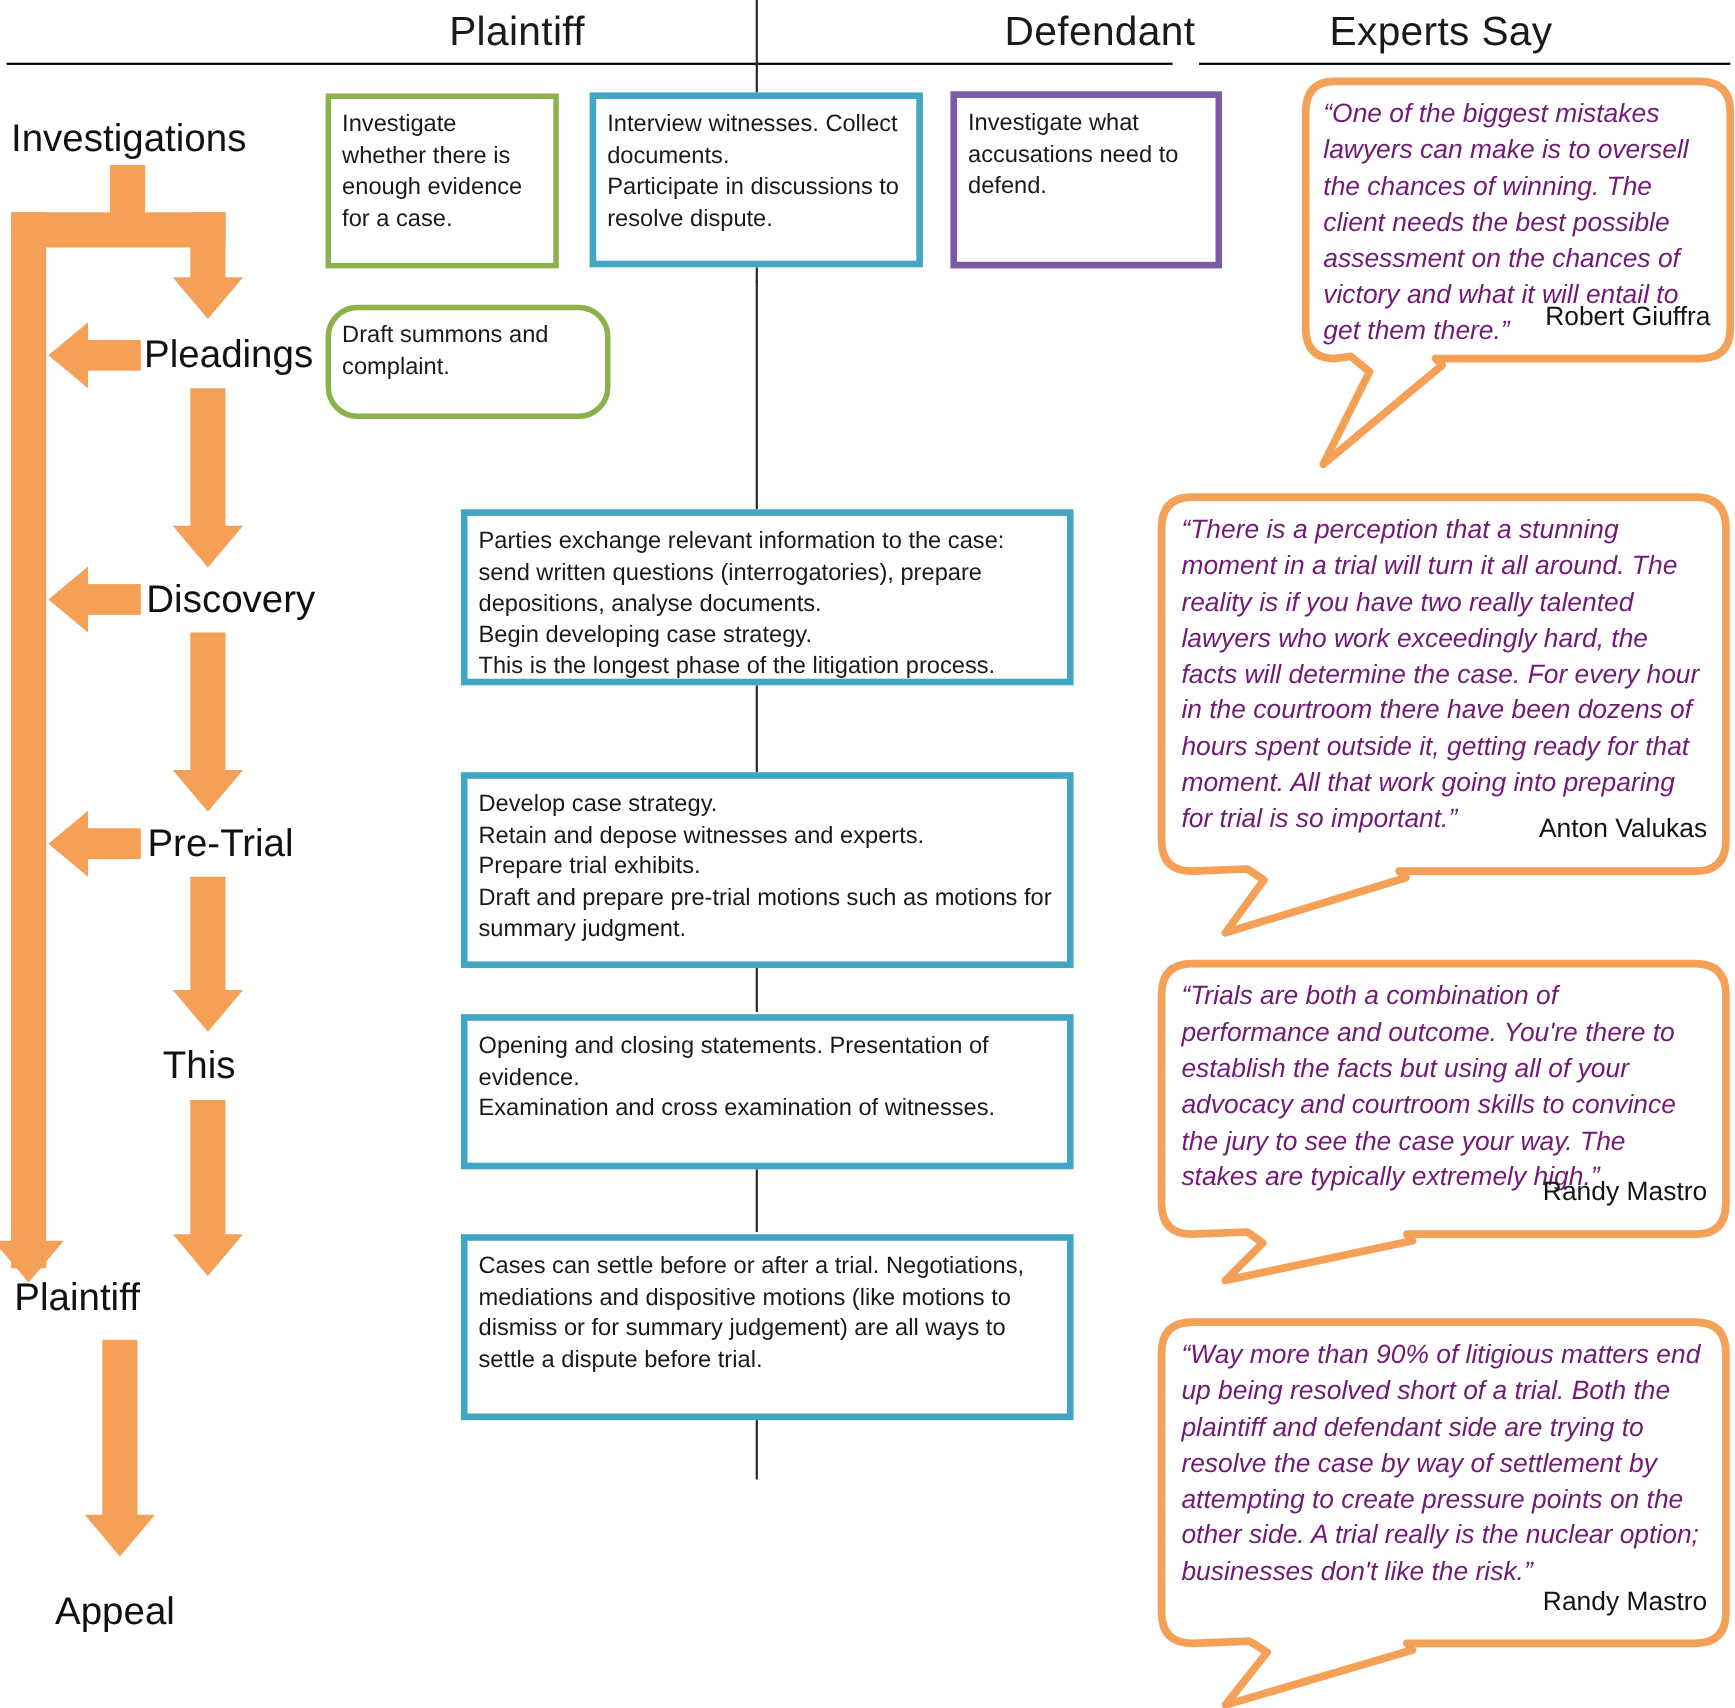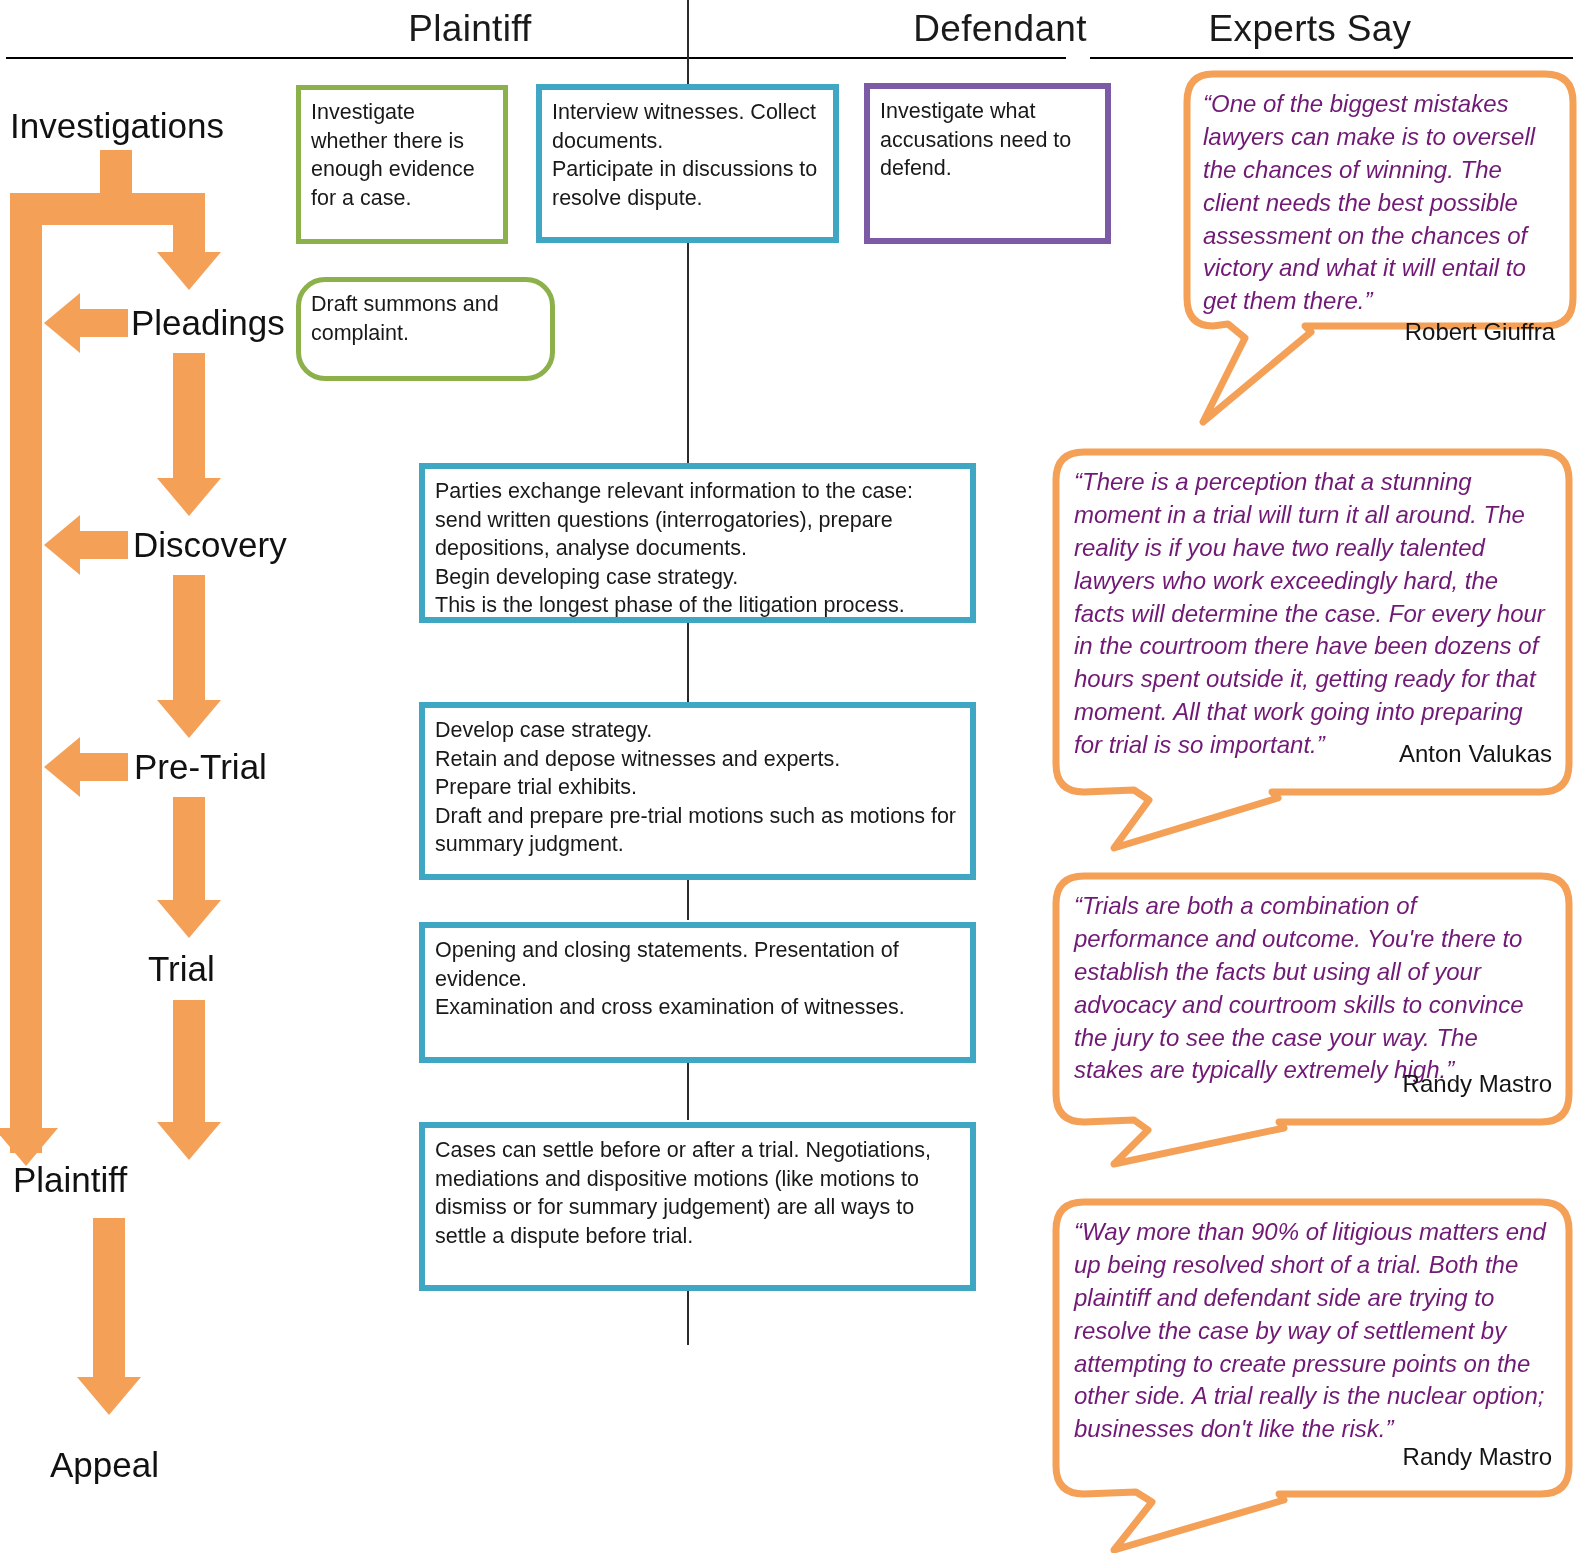--- a/index.html
+++ b/index.html
@@ -166,21 +166,21 @@
   <div class="orange-rect" style="left:173px; top:1000px; width:32px; height:128px;"></div>
   <div class="arrow-down-head" style="left:157px; top:1122px;"></div>
 
   <div class="orange-rect" style="left:93px; top:1218px; width:32px; height:165px;"></div>
   <div class="arrow-down-head" style="left:77px; top:1377px;"></div>
 
   <div class="stage-label" style="left:10px; top:106px;">Investigations</div>
   <div class="stage-label" style="left:131px; top:303px;">Pleadings</div>
   <div class="stage-label" style="left:133px; top:525px;">Discovery</div>
   <div class="stage-label" style="left:134px; top:747px;">Pre-Trial</div>
-  <div class="stage-label" style="left:148px; top:949px;">Trial</div>
+  <div class="stage-label" style="left:148px; top:949px;">This</div>
   <div class="stage-label" style="left:13px; top:1160px;">Plaintiff</div>
   <div class="stage-label" style="left:50px; top:1445px;">Appeal</div>
 
   <div class="box green" style="left:296px; top:85px; width:212px; height:159px;">Investigate whether there is enough evidence for a case.</div>
 
   <div class="box green" style="left:296px; top:277px; width:259px; height:104px;border-radius:29px;">Draft summons and complaint.</div>
 
   <div class="box blue" style="left:536px; top:84px; width:303px; height:159px;">Interview witnesses. Collect documents.
 Participate in discussions to resolve dispute.</div>
 
@@ -202,21 +202,21 @@
   <div class="box blue" style="left:419px; top:1122px; width:557px; height:169px;">Cases can settle before or after a trial. Negotiations, mediations and dispositive motions (like motions to dismiss or for summary judgement) are all ways to settle a dispute before trial.</div>
 
 
   <div class="bubble-wrap" style="left:1183px; top:70px; width:390px; height:360px;">
     <svg class="bubble-svg" width="395" height="365" viewBox="0 0 395 365">
       <path d="M 30 4 L 362 4 Q 390 4 390 32 L 390 228 Q 390 256 362 256
                L 122 256 L 128 262 L 20 352 L 62 268 L 45 254 L 30 256
                Q 4 256 4 228 L 4 32 Q 4 4 30 4 Z" fill="none" stroke="#F4A057" stroke-width="7" stroke-linejoin="round"></path>
     </svg>
     <div class="bubble-body" style="left:20px; top:18px; width:352px;">“One of the biggest mistakes lawyers can make is to oversell the chances of winning. The client needs the best possible assessment on the chances of victory and what it will entail to get them there.”</div>
-    <div class="bubble-attr" style="left:20px; top:204px; width:352px;margin-top:44px;">Robert Giuffra</div>
+    <div class="bubble-attr" style="left:20px; top:204px; width:352px;">Robert Giuffra</div>
   </div>
 
   <div class="bubble-wrap" style="left:1052px; top:448px; width:520px; height:400px;">
     <svg class="bubble-svg" width="525" height="405" viewBox="0 0 525 405">
       <path d="M 32 4 L 489 4 Q 517 4 517 32 L 517 316 Q 517 344 489 344
                L 220 344 L 226 350 L 62 400 L 97 352 L 82 342 L 32 344
                Q 4 344 4 316 L 4 32 Q 4 4 32 4 Z" fill="none" stroke="#F4A057" stroke-width="7" stroke-linejoin="round"></path>
     </svg>
     <div class="bubble-body" style="left:22px; top:18px; width:478px;">“There is a perception that a stunning moment in a trial will turn it all around. The reality is if you have two really talented lawyers who work exceedingly hard, the facts will determine the case. For every hour in the courtroom there have been dozens of hours spent outside it, getting ready for that moment. All that work going into preparing for trial is so important.”</div>
     <div class="bubble-attr" style="left:22px; top:292px; width:478px;">Anton Valukas</div>

